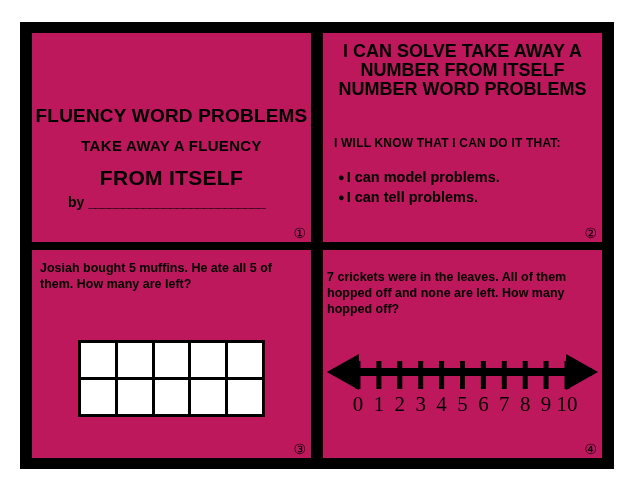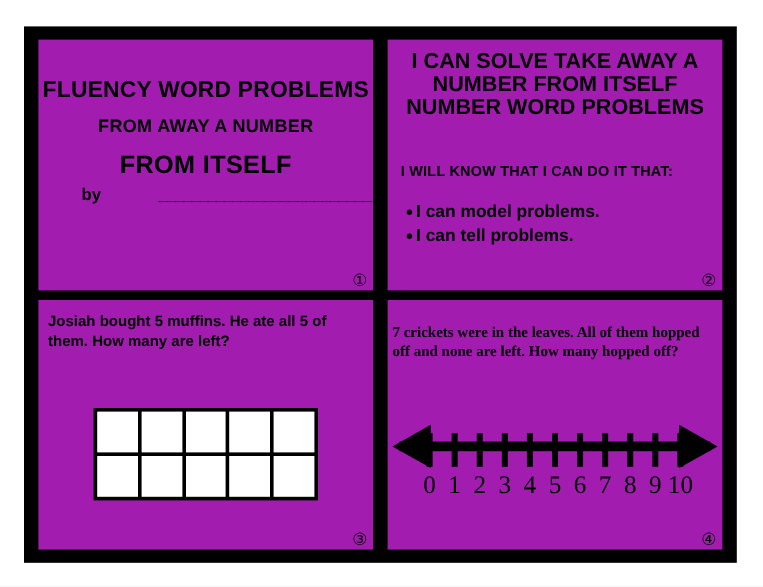--- a/index.html
+++ b/index.html
@@ -7,63 +7,63 @@
   body {
     width:636px; height:489px; position:relative; overflow:hidden;
     font-family:"Liberation Sans", sans-serif; color:#000;
   }
   .frame {
     position:absolute; left:20px; top:22px; width:594px; height:447px;
     background:#000;
     display:grid; grid-template-columns:1fr 1fr; grid-template-rows:1fr 1fr;
     padding:11px 12px; column-gap:12px; row-gap:8px;
   }
-  .card { background:#a21caf; position:relative; overflow:hidden; }
+  .card { background:#be185d; position:relative; overflow:hidden; }
   .badge {
     position:absolute; right:5px; bottom:1px;
     font-size:14px; line-height:16px; font-weight:400;
   }
 
   
   .cover { text-align:center; }
-  .cover-title   { margin-top:32px; font-size:19px; font-weight:700; letter-spacing:.2px; white-space:nowrap; }
+  .cover-title   { margin-top:72px; font-size:19px; font-weight:700; letter-spacing:.2px; white-space:nowrap; }
   .cover-sub     { margin-top:10px; font-size:15px; font-weight:700; letter-spacing:.3px; }
   .cover-sub2    { margin-top:12px; font-size:21px; font-weight:700; letter-spacing:.3px; }
   .cover-byline  { margin-top:4px; text-align:left; padding-left:36px; font-size:14px; font-weight:700; white-space:nowrap; }
-  .cover-byline .blank { letter-spacing:-1px;margin-left:44px; }
+  .cover-byline .blank { letter-spacing:-1px; }
 
   
   .obj-title   { margin-top:9px; text-align:center; font-size:18px; line-height:19px; font-weight:700; white-space:nowrap; }
   .obj-heading { margin-top:37px; padding-left:11px; font-size:12px; font-weight:700; letter-spacing:.2px; white-space:nowrap; }
   .obj-bullets { list-style:none; padding-left:15px; margin-top:18px; }
   .obj-bullets li { font-size:14.5px; font-weight:700; line-height:18.5px; white-space:nowrap; }
   .bullet-dot  { font-size:11px; margin-right:2px; position:relative; top:-1px; }
 
   
   .problem-text { font-weight:700; font-size:12.5px; line-height:16px; }
   .p3 .problem-text { padding:10px 8px 0 8px; max-width:270px; }
-  .p4 .problem-text { padding:19px 4px 0 4px;  max-width:274px;font-family:Liberation Serif, serif; }
+  .p4 .problem-text { padding:19px 4px 0 4px;  max-width:274px; }
 
   .ten-frame {
     position:absolute; left:46px; top:90px; width:187px; height:77px;
     background:#000; display:grid; gap:3px; padding:3px;
   }
   .tf-cell { background:#fff; }
 
   .number-line { position:absolute; left:0; top:100px; width:279px; height:66px; }
   .number-line svg { display:block; width:279px; height:66px; }
 </style>
 </head>
 <body>
 
 <div class="frame">
 
   <section class="card cover">
     <div class="cover-title">FLUENCY WORD PROBLEMS</div>
-    <div class="cover-sub">FROM AWAY A NUMBER</div>
+    <div class="cover-sub">TAKE AWAY A FLUENCY</div>
     <div class="cover-sub2">FROM ITSELF</div>
     <div class="cover-byline"><span>by</span> <span class="blank">__________________________</span></div>
     <span class="badge">①</span>
   </section>
 
   <section class="card">
     <div class="obj-title">
       <div>I CAN SOLVE TAKE AWAY A</div>
       <div>NUMBER FROM ITSELF</div>
       <div>NUMBER WORD PROBLEMS</div>

